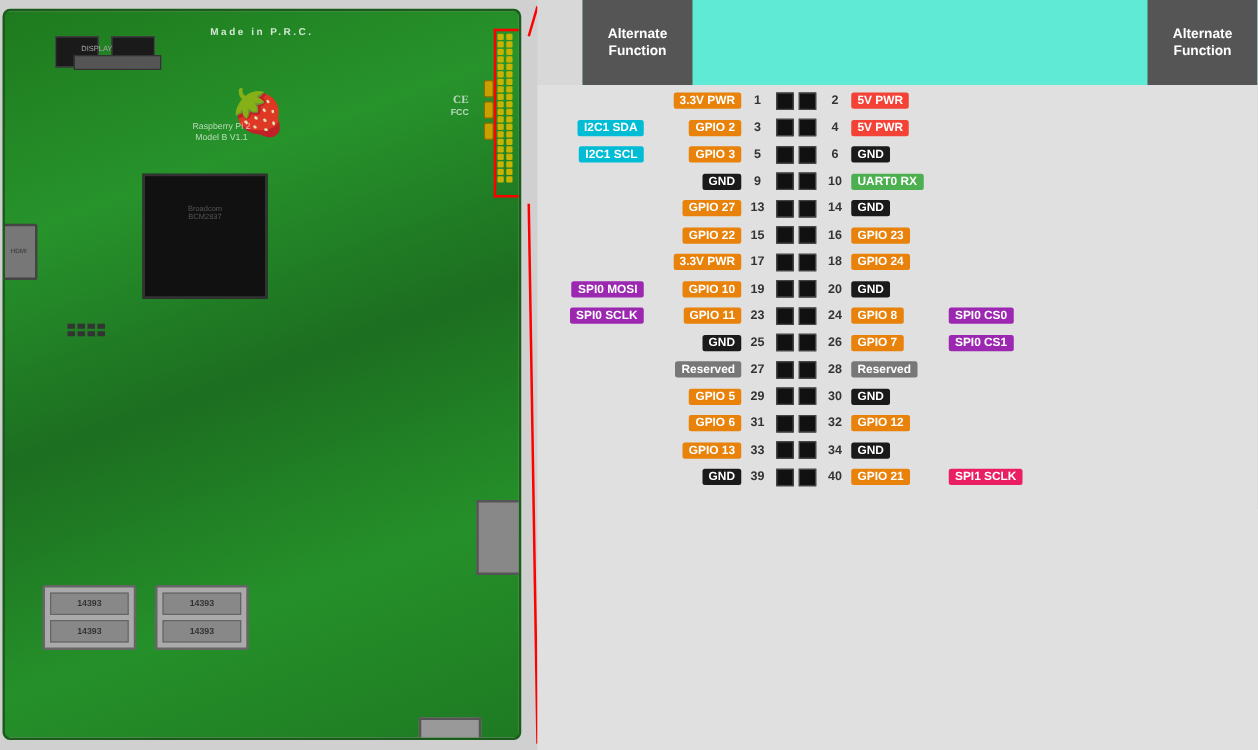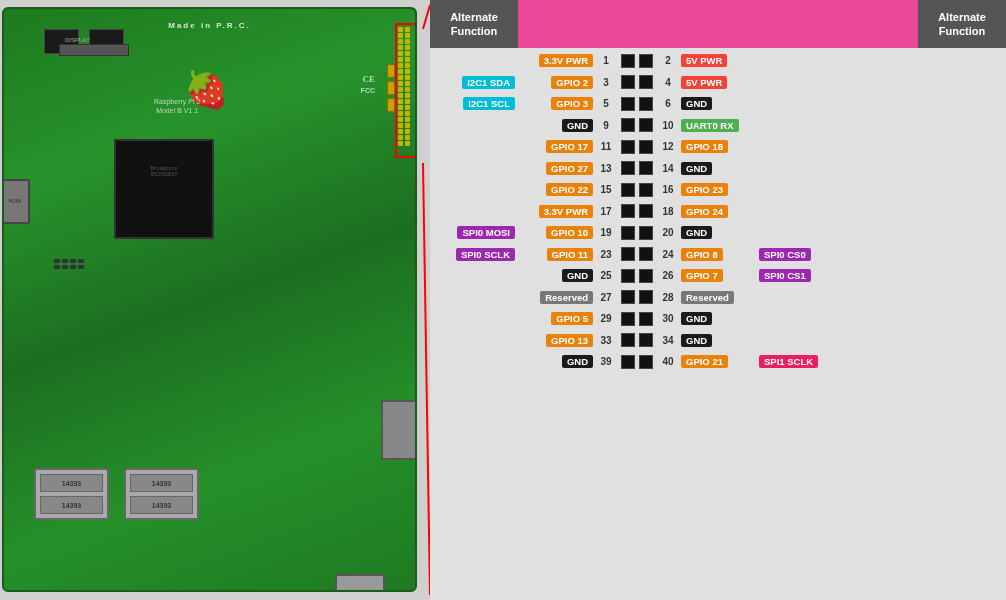--- a/index.html
+++ b/index.html
@@ -386,21 +386,21 @@
     </div>
 
     <svg style="position:absolute;top:0;right:0;width:25px;height:600px;pointer-events:none;">
       <line x1="18" y1="29" x2="25" y2="5" stroke="red" stroke-width="2"></line>
       <line x1="18" y1="163" x2="25" y2="595" stroke="red" stroke-width="2"></line>
     </svg>
   </div>
 
   <div class="right-panel">
 
-    <div style="display:flex;align-items:stretch;height:48px;background:#ec4899;">
+    <div style="display:flex;align-items:stretch;height:68px;background:#5eead4;margin-left:36px;">
       <div style="width:88px;">
         <div class="alt-header-box" style="height:100%;width:88px;">
           <span>Alternate
 Function</span>
         </div>
       </div>
       <div style="flex:1;"></div>
       <div style="width:88px;">
         <div class="alt-header-box" style="height:100%;width:88px;">
           <span>Alternate
@@ -469,34 +469,20 @@
         <div class="cell-num-left">9</div>
         <div class="cell-connector">
             <div class="pin-sq"></div>
             <div class="pin-sq"></div>
           </div>
         <div class="cell-num-right">10</div>
         <div class="cell-gpio-right"><span class="lbl gn">UART0 RX</span></div>
         <div class="cell-alt-right"></div>
       </div>
 
-      <div class="row">
-        <div class="cell-alt-left"></div>
-        <div class="cell-gpio-left">
-            <span class="lbl or">GPIO 17</span>
-          </div>
-        <div class="cell-num-left">11</div>
-        <div class="cell-connector">
-            <div class="pin-sq"></div>
-            <div class="pin-sq"></div>
-          </div>
-        <div class="cell-num-right">12</div>
-        <div class="cell-gpio-right"><span class="lbl or">GPIO 18</span></div>
-        <div class="cell-alt-right"></div>
-      </div>
 
       <div class="row">
         <div class="cell-alt-left"></div>
         <div class="cell-gpio-left">
             <span class="lbl or">GPIO 27</span>
           </div>
         <div class="cell-num-left">13</div>
         <div class="cell-connector">
             <div class="pin-sq"></div>
             <div class="pin-sq"></div>
@@ -609,20 +595,34 @@
         <div class="cell-num-left">29</div>
         <div class="cell-connector">
             <div class="pin-sq"></div>
             <div class="pin-sq"></div>
           </div>
         <div class="cell-num-right">30</div>
         <div class="cell-gpio-right"><span class="lbl bk">GND</span></div>
         <div class="cell-alt-right"></div>
       </div>
 
+      <div class="row">
+        <div class="cell-alt-left"></div>
+        <div class="cell-gpio-left">
+            <span class="lbl or">GPIO 6</span>
+          </div>
+        <div class="cell-num-left">31</div>
+        <div class="cell-connector">
+            <div class="pin-sq"></div>
+            <div class="pin-sq"></div>
+          </div>
+        <div class="cell-num-right">32</div>
+        <div class="cell-gpio-right"><span class="lbl or">GPIO 12</span></div>
+        <div class="cell-alt-right"></div>
+      </div>
 
       <div class="row">
         <div class="cell-alt-left"></div>
         <div class="cell-gpio-left">
             <span class="lbl or">GPIO 13</span>
           </div>
         <div class="cell-num-left">33</div>
         <div class="cell-connector">
             <div class="pin-sq"></div>
             <div class="pin-sq"></div>

